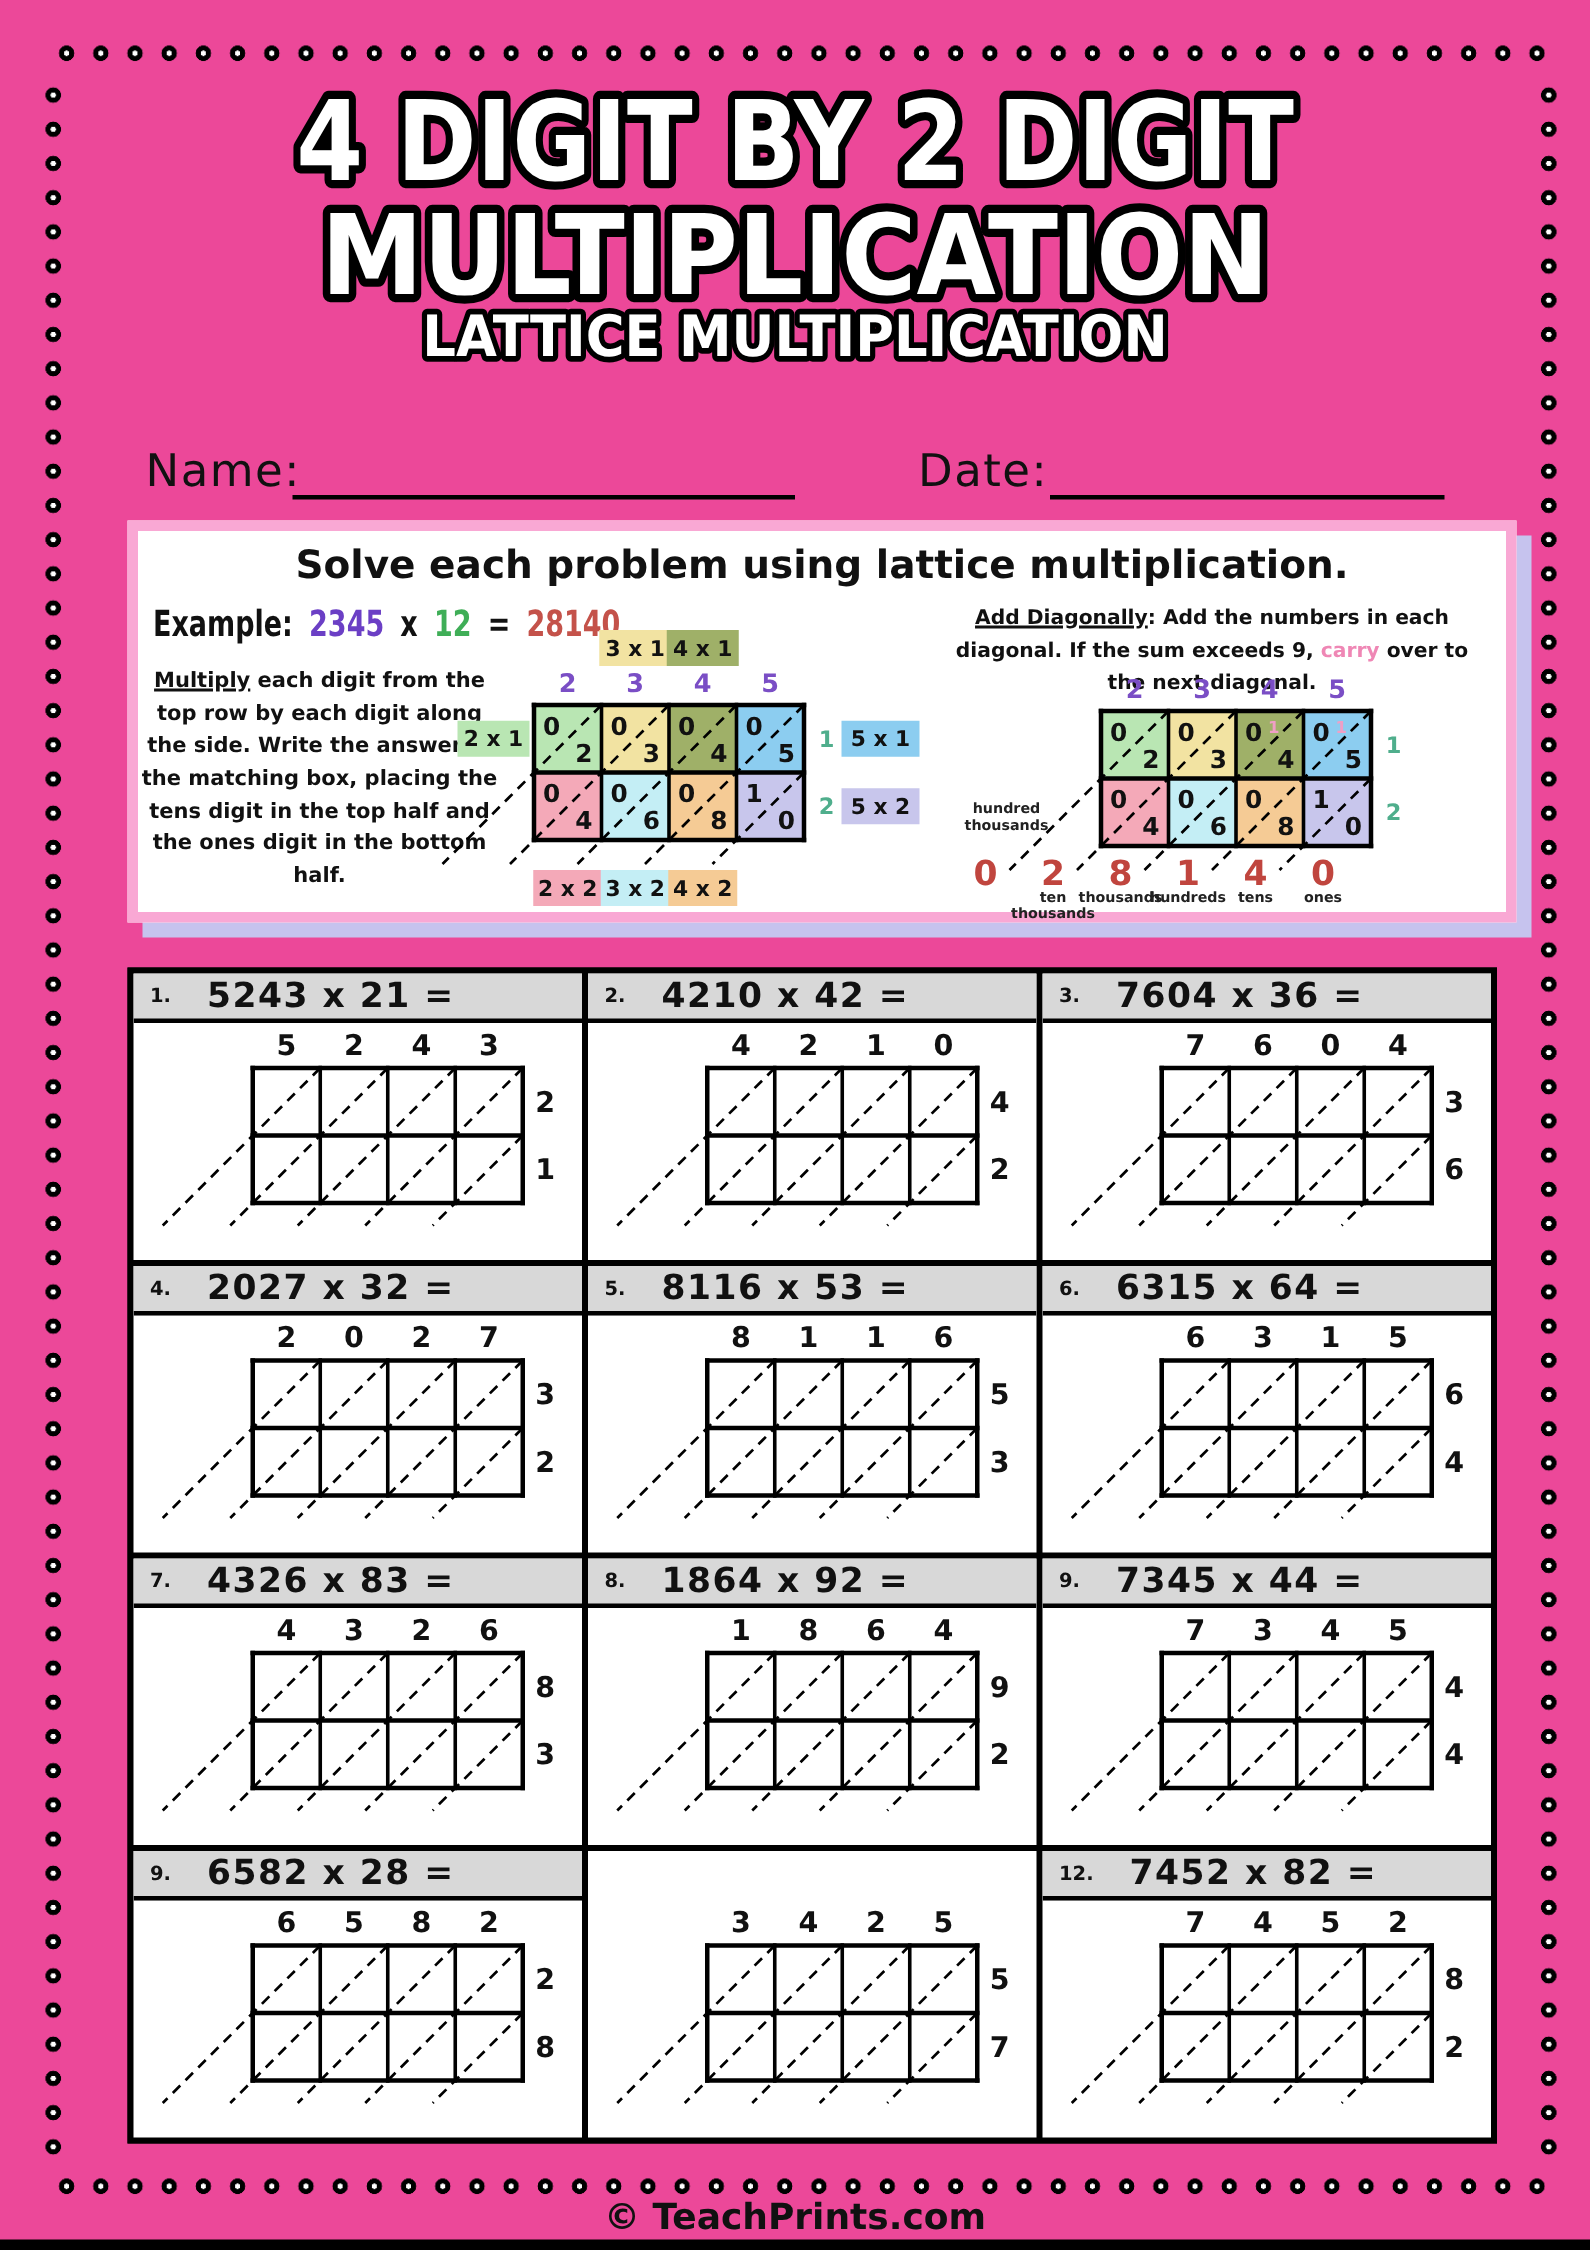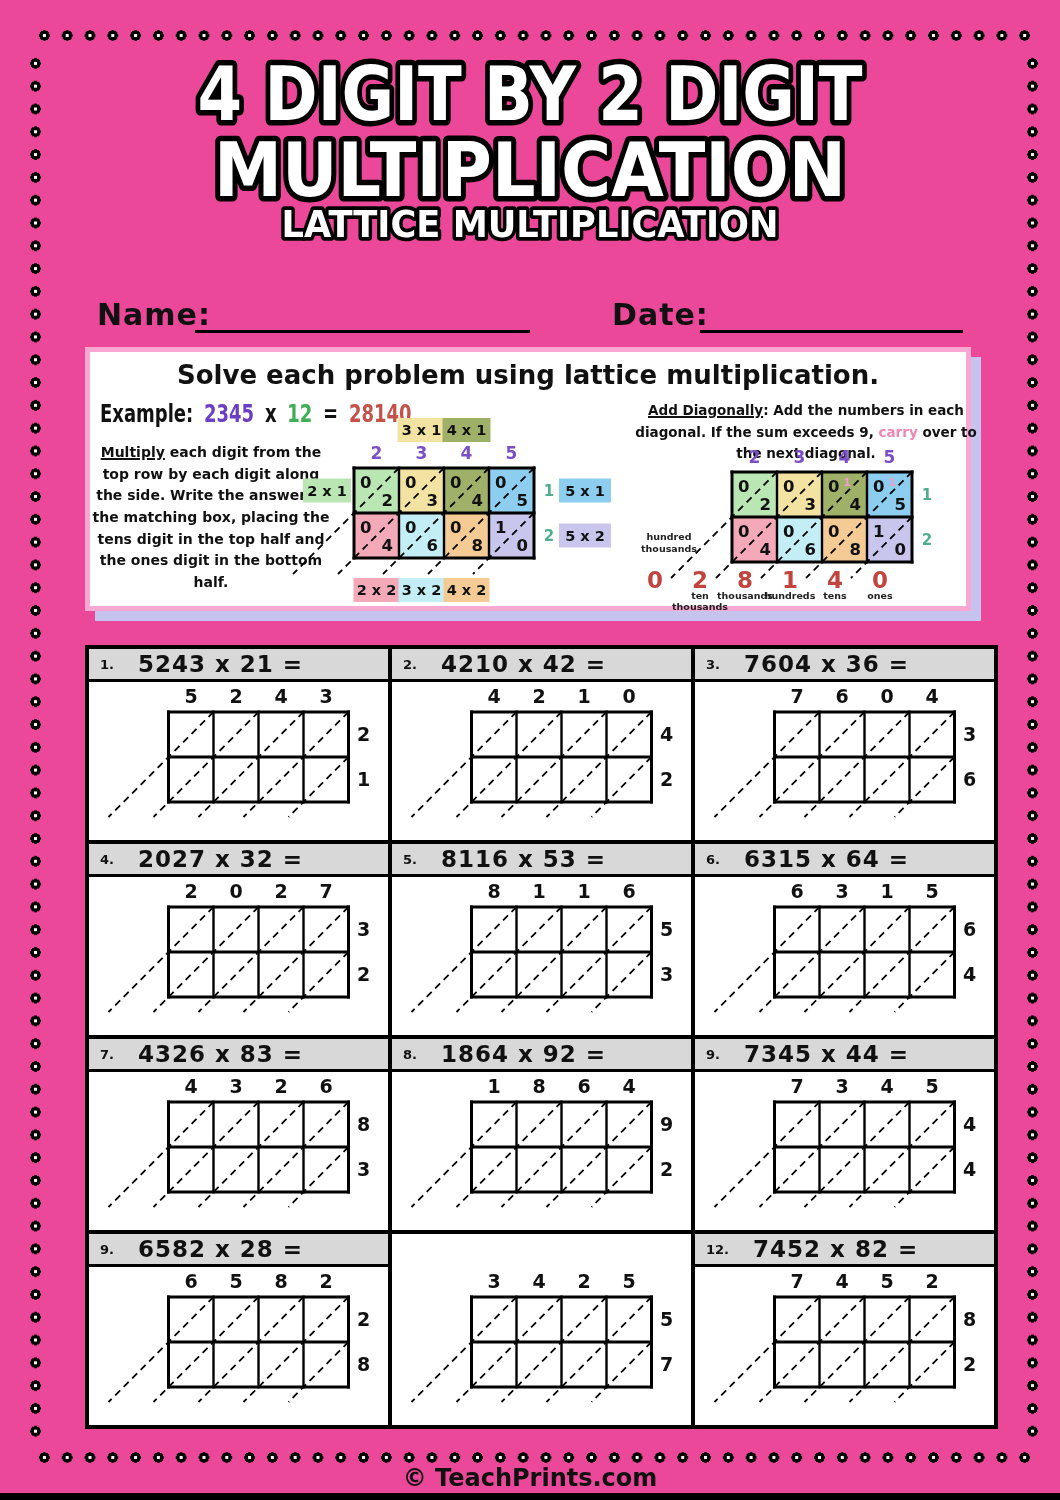--- a/index.html
+++ b/index.html
@@ -15,25 +15,25 @@
   .dots-bottom{left:33px;right:30px;top:1451px;}
   .dots-left{left:29px;top:52px;height:1392px;}
   .dots-right{left:1026px;top:52px;height:1392px;}
 
   .title-svg{position:absolute;left:0;top:0;width:1060px;height:250px;}
   .title-svg text{font-family:"DejaVu Sans",sans-serif;font-weight:bold;fill:#fff;stroke:#000;
                   paint-order:stroke;stroke-linejoin:round;}
   .t-big{font-size:74px;stroke-width:11px;}
   .t-sub{font-size:38px;stroke-width:7.5px;}
 
-  .nd-label{position:absolute;top:297px;font-size:30px;font-weight:bold;letter-spacing:1px;}
+  .nd-label{position:absolute;top:297px;font-size:30px;font-weight:normal;letter-spacing:1px;}
   .write-line{position:absolute;top:330px;border-top:3px solid #000;height:0;}
 
-  .instr-box{position:absolute;left:85px;top:347px;width:876px;height:254px;border:5px solid #f9a8d4;
-             background:#fff;box-shadow:10px 10px 0 0 #c6c3ee;}
+  .instr-box{position:absolute;left:85px;top:347px;width:876px;height:254px;border:7px solid #f9a8d4;
+             background:#fff;box-shadow:10px 10px 0 0 #c6c3ee;padding-left:36px;}
   .instr-heading{position:absolute;left:0;right:0;top:8px;text-align:center;font-size:26px;font-weight:bold;}
   .example-line{position:absolute;left:10px;top:48px;font-size:24px;font-weight:bold;white-space:nowrap;
                 transform:scaleX(0.75);transform-origin:left top;}
   .example-line span{margin-right:6px;}
   .multiply-text{position:absolute;left:0;top:90px;width:242px;margin:0;text-align:center;
                  font-size:14px;font-weight:bold;line-height:1.55;}
   .add-text{position:absolute;left:534px;top:48px;width:364px;margin:0;text-align:center;
             font-size:13.5px;font-weight:bold;line-height:1.6;}
   .u{text-decoration:underline;text-decoration-thickness:2px;}
   .example-svg{position:absolute;left:0;top:0;width:876px;height:254px;overflow:visible;}

